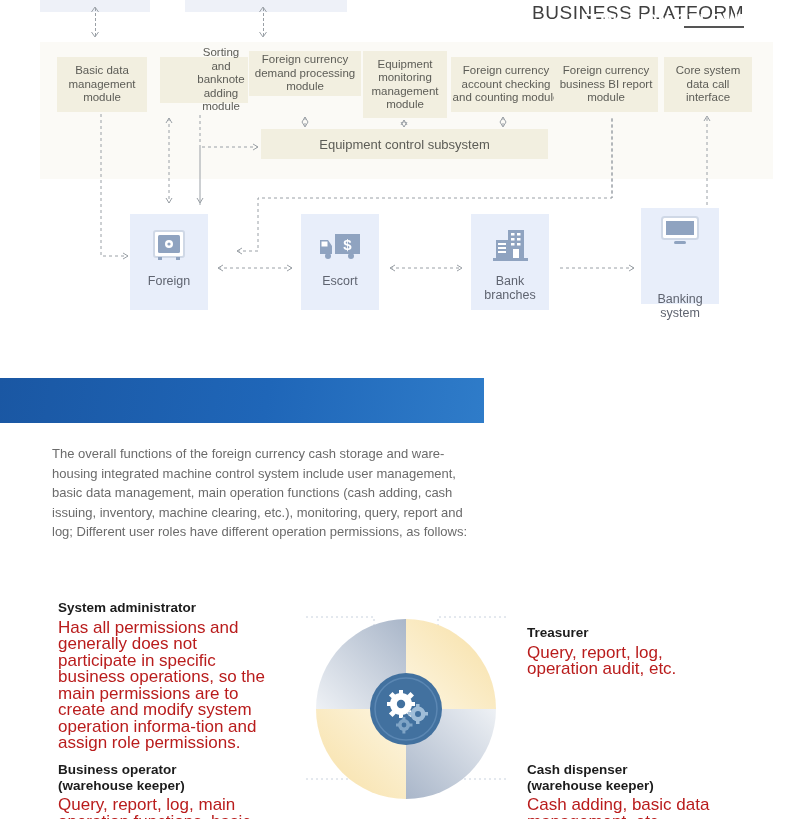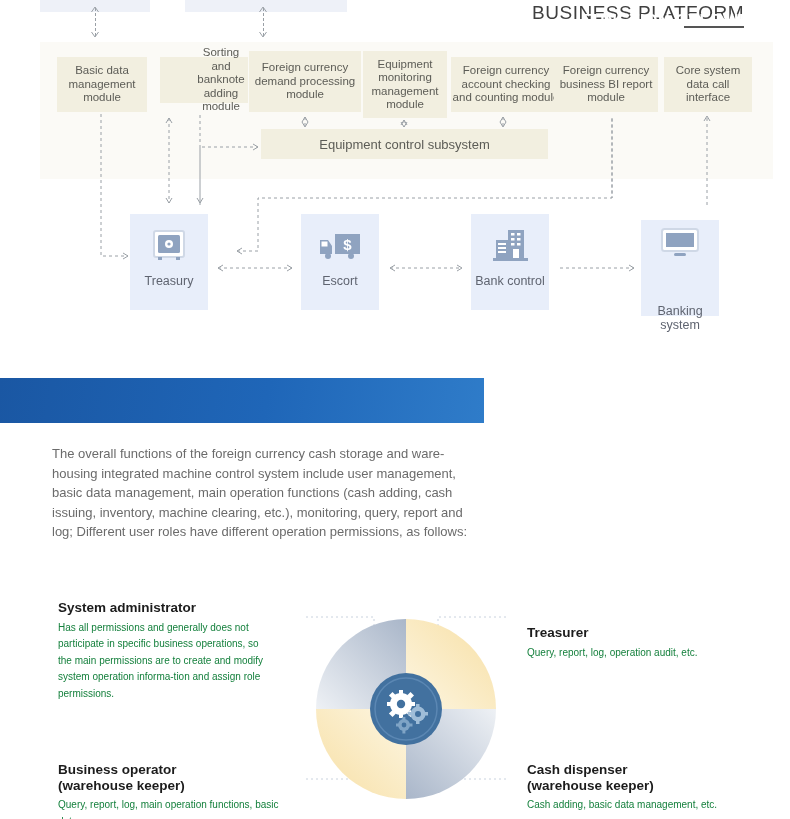--- a/index.html
+++ b/index.html
@@ -84,21 +84,21 @@
   #fo-paragraph{
     position:absolute;left:52px;top:444px;width:432px;
     font-size:13px;line-height:19.5px;color:#6b6b6b;
   }
 
   
   .role{position:absolute;}
   .role .rtitle{
     font-size:13.5px;font-weight:bold;color:#1c1c1c;line-height:15.5px;margin-bottom:4px;
   }
-  .role .rbody{font-size:10px;line-height:16.5px;color:#15803d;}
+  .role .rbody{font-size:17px;line-height:16.5px;color:#b91c1c;}
   #role-admin{left:58px;top:600px;width:210px;}
   #role-treasurer{left:527px;top:606px;width:210px;margin-top:19px;}
   #role-operator{left:58px;top:762px;width:230px;}
   #role-dispenser{left:527px;top:762px;width:230px;}
 
   #pie-wrap{position:absolute;left:300px;top:603px;width:212px;height:216px;}
 </style>
 </head>
 <body>
 
@@ -134,21 +134,21 @@
       </span>
   </div>
 
   <div id="platform-title">BUSINESS PLATFORM</div>
   <div id="platform-title-underline"></div>
 
   <div id="platform-panel"></div>
 
   <div class="mod-box" style="left:57px;top:57px;width:90px;height:55px;">Basic data management module</div>
   <div class="mod-box" style="left:160px;top:57px;width:88px;height:46px;padding-left:35px;">Sorting and banknote adding module</div>
-  <div class="mod-box" style="left:249px;top:51px;width:112px;height:61px;">Foreign currency demand processing module</div>
+  <div class="mod-box" style="left:249px;top:51px;width:112px;height:45px;">Foreign currency demand processing module</div>
   <div class="mod-box" style="left:363px;top:51px;width:84px;height:67px;">Equipment monitoring management module</div>
   <div class="mod-box" style="left:451px;top:57px;width:110px;height:55px;">Foreign currency account checking and counting module</div>
   <div class="mod-box" style="left:664px;top:57px;width:88px;height:55px;">Core system data call interface</div>
   <div class="mod-box" style="left:554px;top:57px;width:104px;height:55px;">Foreign currency business BI report module</div>
 
   <div id="ctrl-sub-box">Equipment control subsystem</div>
 
   <svg id="diagram-lines" viewBox="0 0 790 360" xmlns="http://www.w3.org/2000/svg">
     <defs>
       <marker id="arrU" markerWidth="8" markerHeight="8" refX="4" refY="1" orient="auto">
@@ -192,21 +192,21 @@
     <div class="ico">
       <svg width="40" height="36" viewBox="0 0 40 36">
         <rect x="5" y="3" width="30" height="26" rx="2" fill="#fff" stroke="#cfd8e6" stroke-width="2"></rect>
         <rect x="9" y="7" width="22" height="18" rx="1.5" fill="#8fa3c0"></rect>
         <circle cx="20" cy="16" r="4" fill="#fff"></circle>
         <circle cx="20" cy="16" r="1.6" fill="#8fa3c0"></circle>
         <rect x="9" y="29" width="4" height="3" fill="#8fa3c0"></rect>
         <rect x="27" y="29" width="4" height="3" fill="#8fa3c0"></rect>
       </svg>
     </div>
-    <div class="cap">Treasury</div>
+    <div class="cap">Foreign</div>
   </div>
 
   <div class="entity" style="left:301px;top:214px;">
     <div class="ico">
       <svg width="44" height="32" viewBox="0 0 44 32">
         <path d="M2 10 L10 10 L14 16 L14 24 L2 24 Z" fill="#8fa3c0"></path>
         <rect x="3.5" y="11.5" width="6" height="5" fill="#fff"></rect>
         <rect x="17" y="4" width="25" height="20" fill="#8fa3c0"></rect>
         <text x="29.5" y="20" font-size="15" font-weight="bold" fill="#fff" text-anchor="middle" font-family="'Liberation Sans',sans-serif">$</text>
         <circle cx="10" cy="26" r="3" fill="#8fa3c0"></circle>
@@ -229,24 +229,24 @@
           <rect x="23" y="15" width="3.5" height="2.5"></rect>
             <rect x="29" y="15" width="3.5" height="2.5"></rect>
           <rect x="25" y="21" width="6" height="9"></rect>
           <rect x="10" y="15" width="8" height="2"></rect>
             <rect x="10" y="19" width="8" height="2"></rect>
           <rect x="10" y="23" width="8" height="2"></rect>
         </g>
         <rect x="5" y="30" width="35" height="3" fill="#8fa3c0"></rect>
       </svg>
     </div>
-    <div class="cap">Bank control</div>
-  </div>
-
-  <div class="entity" style="left:641px;top:220px;gap:42px;">
+    <div class="cap">Bank branches</div>
+  </div>
+
+  <div class="entity" style="left:641px;top:208px;gap:42px;">
     <div class="ico">
       <svg width="44" height="34" viewBox="0 0 44 34">
         <rect x="4" y="3" width="36" height="22" rx="2.5" fill="#fff" stroke="#cfd8e6" stroke-width="2"></rect>
         <rect x="8" y="7" width="28" height="14" fill="#8fa3c0"></rect>
         <rect x="16" y="27" width="12" height="3" rx="1.5" fill="#8fa3c0"></rect>
       </svg>
     </div>
     <div class="cap">Banking system</div>
   </div>
 </div>

